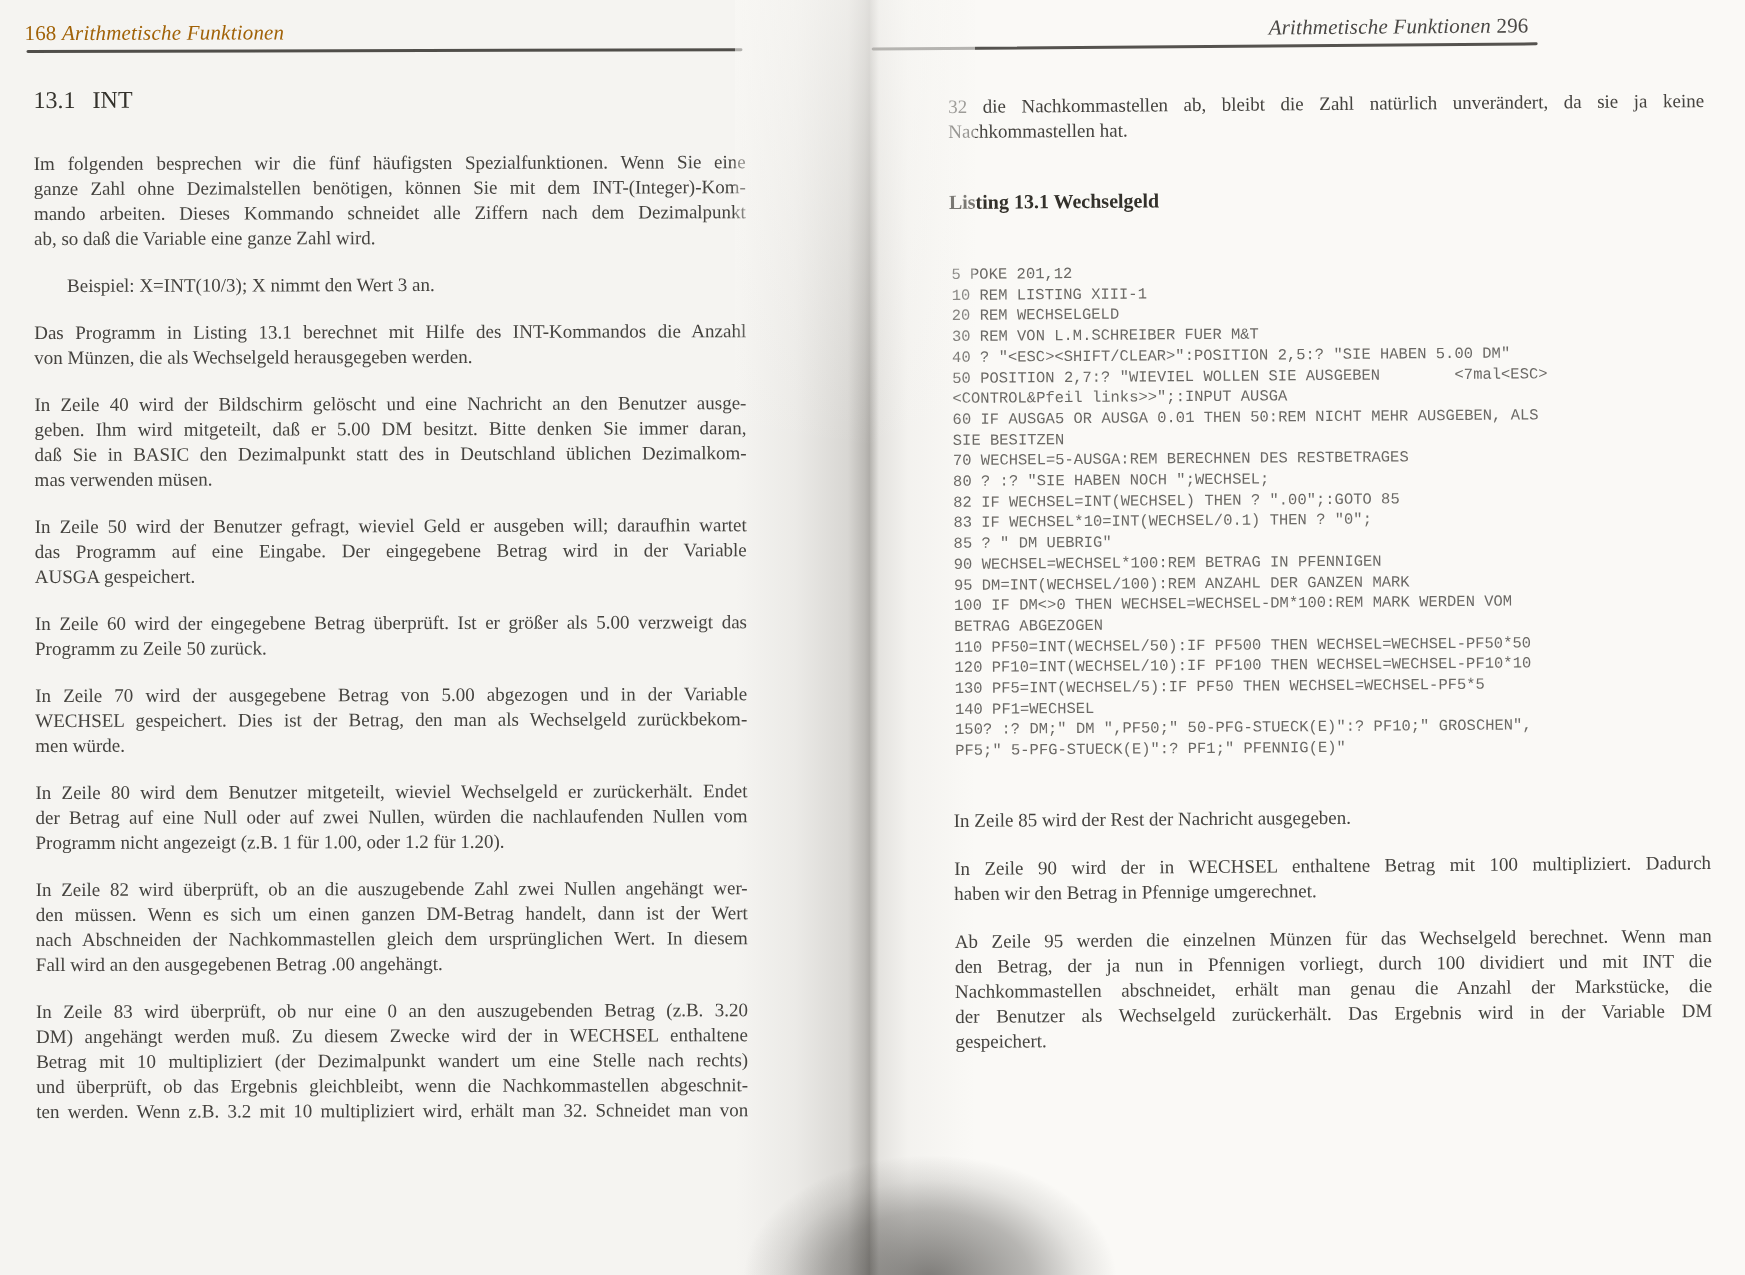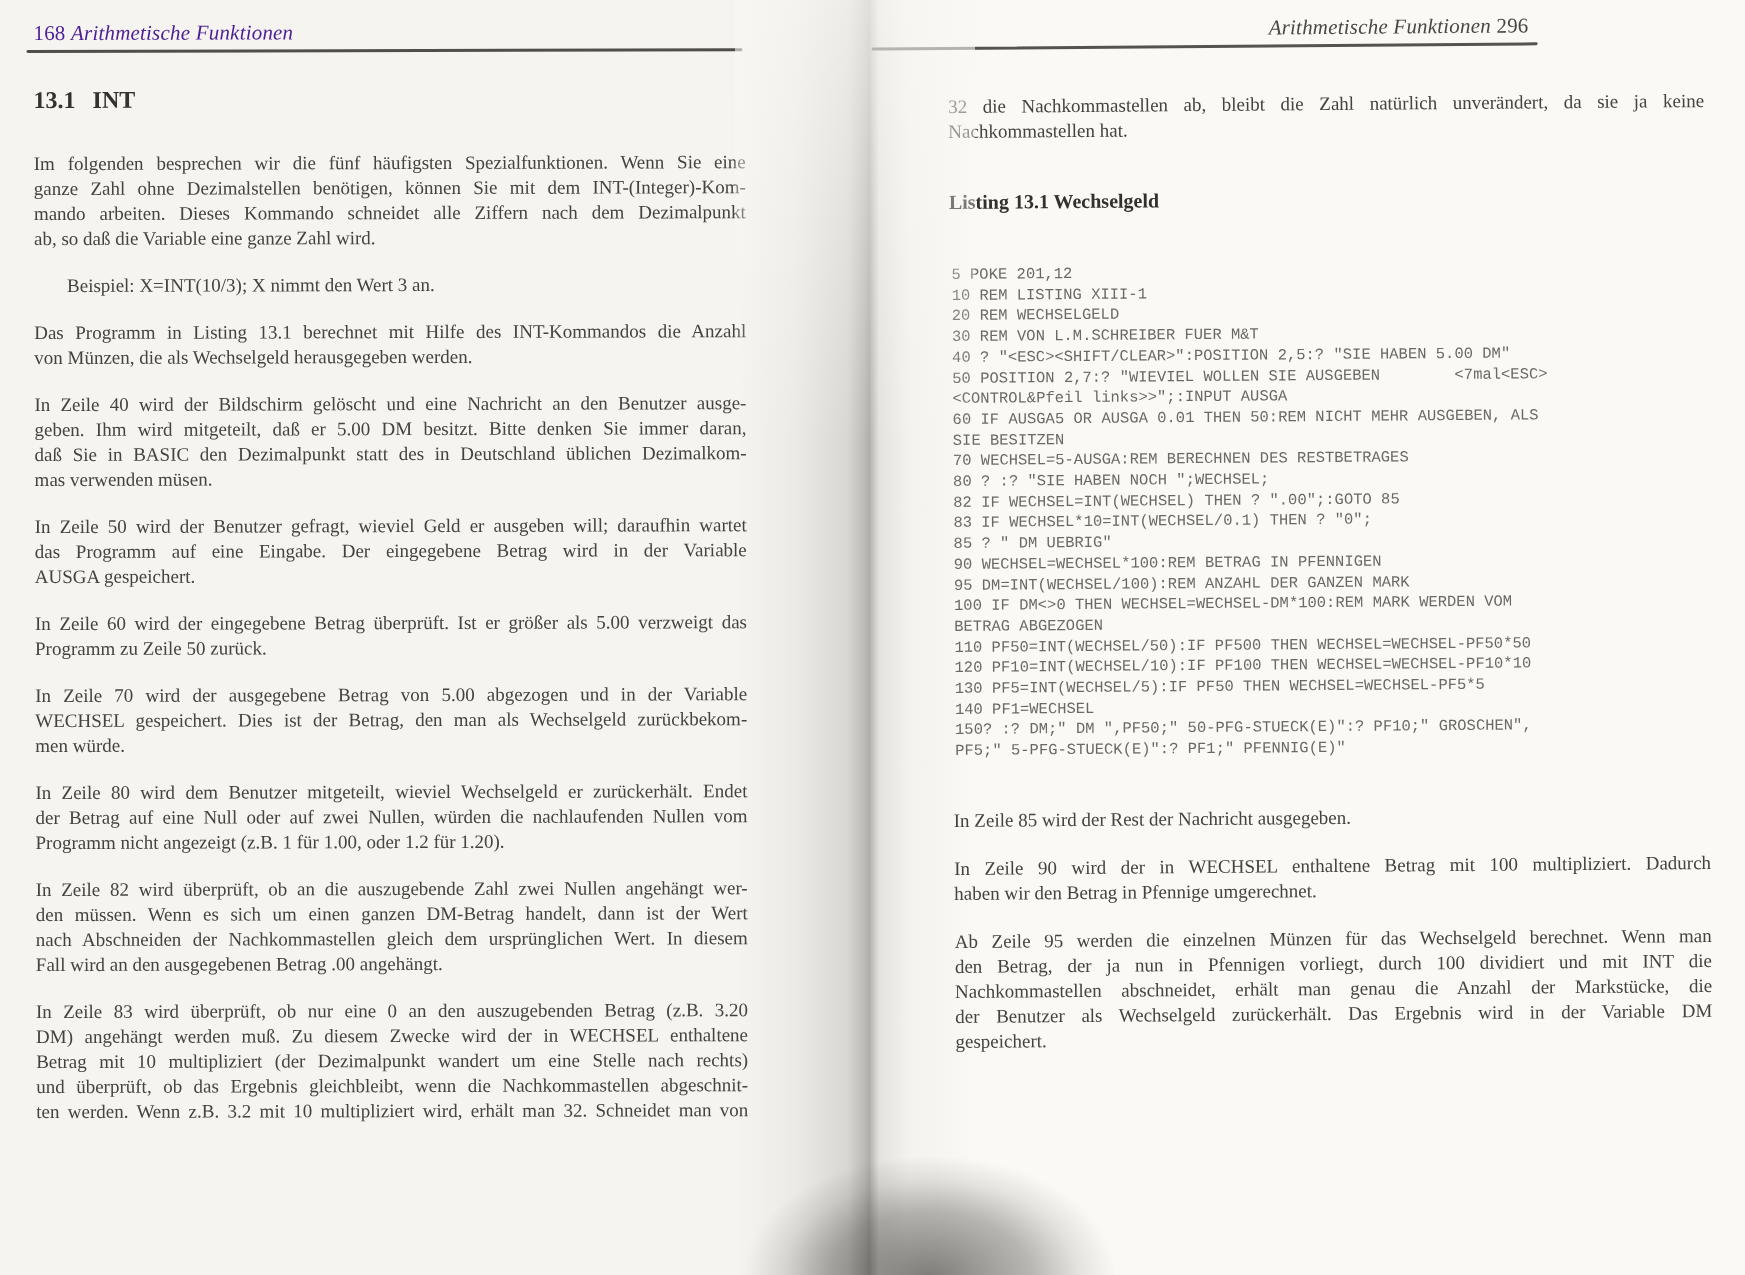--- a/index.html
+++ b/index.html
@@ -23,23 +23,23 @@
       rgba(110,106,100,0.16) 60%,
       rgba(130,126,120,0.06) 72%,
       rgba(140,136,130,0) 100%);}
   .gutter-top-light{left:735px;top:0;width:240px;height:640px;
     background:linear-gradient(to bottom, rgba(249,248,245,0.65), rgba(249,248,245,0) 70%);}
   .gutter-bottom-shadow{left:700px;bottom:0;width:460px;height:150px;
     background:radial-gradient(ellipse 52% 105% at 50% 102%,
       rgba(28,26,23,0.55) 0%, rgba(28,26,23,0.30) 42%, rgba(28,26,23,0.10) 62%, rgba(28,26,23,0) 78%);}
   
   .page-left{left:0;top:0;width:870px;height:1275px;transform:rotate(-0.15deg);}
-  .lp-header{left:35px;top:20px;font-size:21px;color:#4c1d95;letter-spacing:0.2px;}
+  .lp-header{left:26px;top:20px;font-size:21px;color:#a16207;letter-spacing:0.2px;}
   .lp-rule{left:28px;top:49px;width:716px;height:3px;background:#504e4a;border-radius:2px;}
-  .lp-heading{left:35px;top:86px;font-size:24px;font-weight:bold;color:#34322c;}
+  .lp-heading{left:35px;top:86px;font-size:24px;font-weight:normal;color:#34322c;}
   .lp-heading .num{margin-right:17px;}
   .lp-body{left:35px;top:150px;width:712px;}
   
   .page-right{left:0;top:0;width:1745px;height:1275px;transform:rotate(-0.45deg);transform-origin:1200px 600px;}
   .rp-header{right:212px;top:16px;font-size:21px;color:#4a4845;letter-spacing:0.2px;text-align:right;}
   .rp-rule{left:876px;top:45px;width:666px;height:3px;background:#55534f;border-radius:2px;}
   .rp-body-top{left:952px;top:92px;width:756px;}
   .rp-caption{left:952px;top:189px;font-size:20px;font-weight:bold;color:#33312b;}
   .rp-code{left:954px;top:263px;margin:0;
     font-family:"Liberation Mono","DejaVu Sans Mono",monospace;

